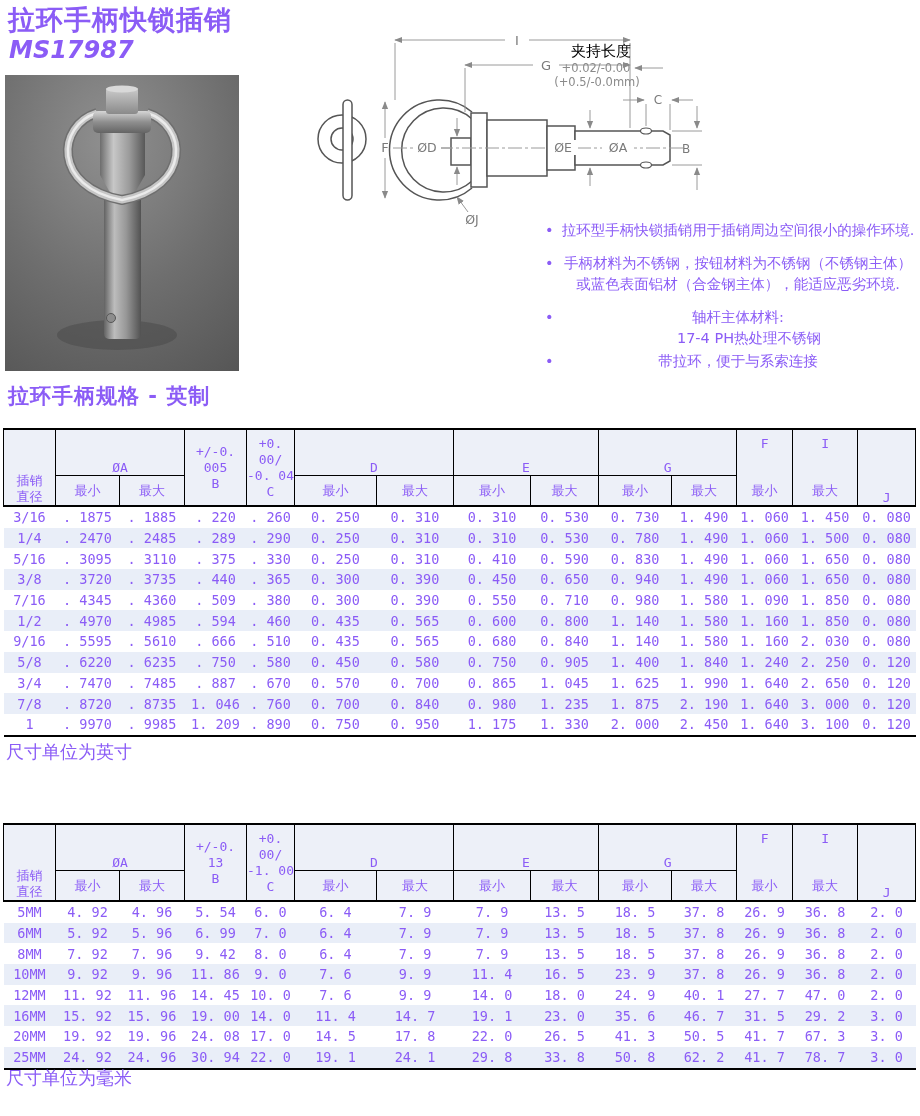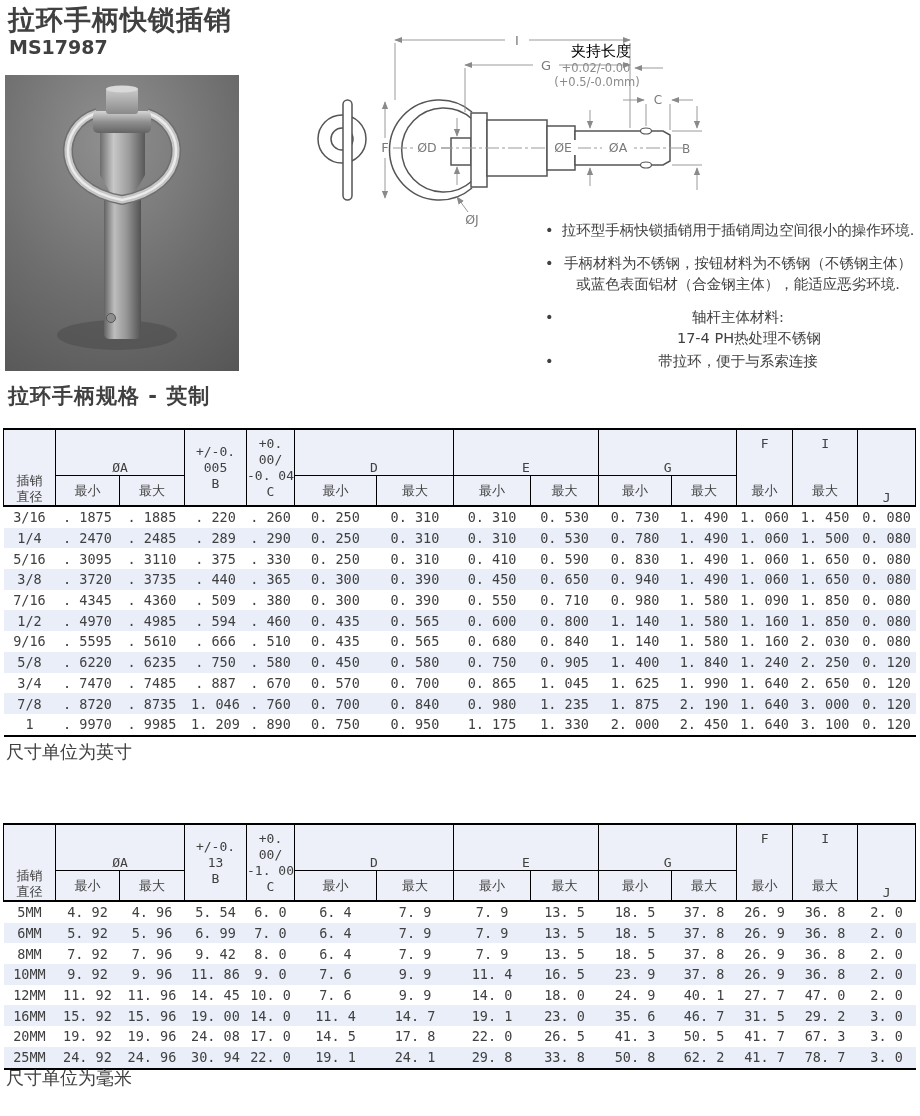--- a/index.html
+++ b/index.html
@@ -1,20 +1,20 @@
 <!DOCTYPE html>
 <html><head>
 <meta charset="utf-8">
 <style>
   html,body{margin:0;padding:0;background:#fff;}
   #page{position:relative;width:920px;height:1116px;background:#fff;overflow:hidden;
-        font-family:"DejaVu Sans","Liberation Sans",sans-serif;color:#404040;}
+        font-family:"DejaVu Sans","Liberation Sans",sans-serif;color:#8b5cf6;}
 
   .page-title{position:absolute;left:8px;top:2px;font-size:27px;font-weight:bold;letter-spacing:1px;}
-  .part-number{position:absolute;left:9px;top:36px;font-size:19px;font-weight:bold;}
+  .part-number{position:absolute;left:9px;top:36px;font-size:24px;font-weight:bold;font-style:italic;}
 
   .photo{position:absolute;left:5px;top:75px;width:234px;height:296px;}
 
   .diagram{position:absolute;left:305px;top:18px;width:400px;height:210px;}
 
   .features{position:absolute;left:545px;top:220px;width:372px;font-size:14.5px;line-height:21px;}
   .feature{display:flex;margin-bottom:12px;}
   .feature .dot{width:14px;flex:0 0 14px;}
   .feature .ftext{flex:1;text-align:center;}
   .feature .fsub{margin-left:22px;}

